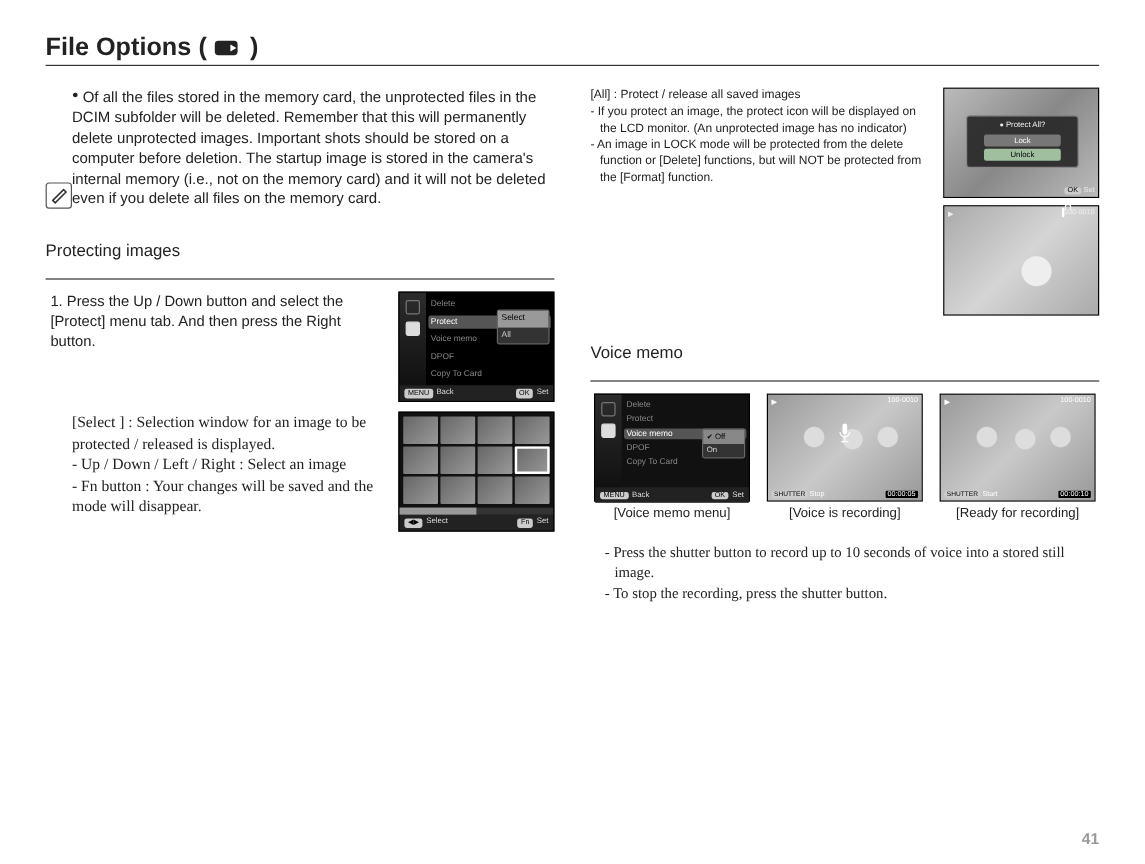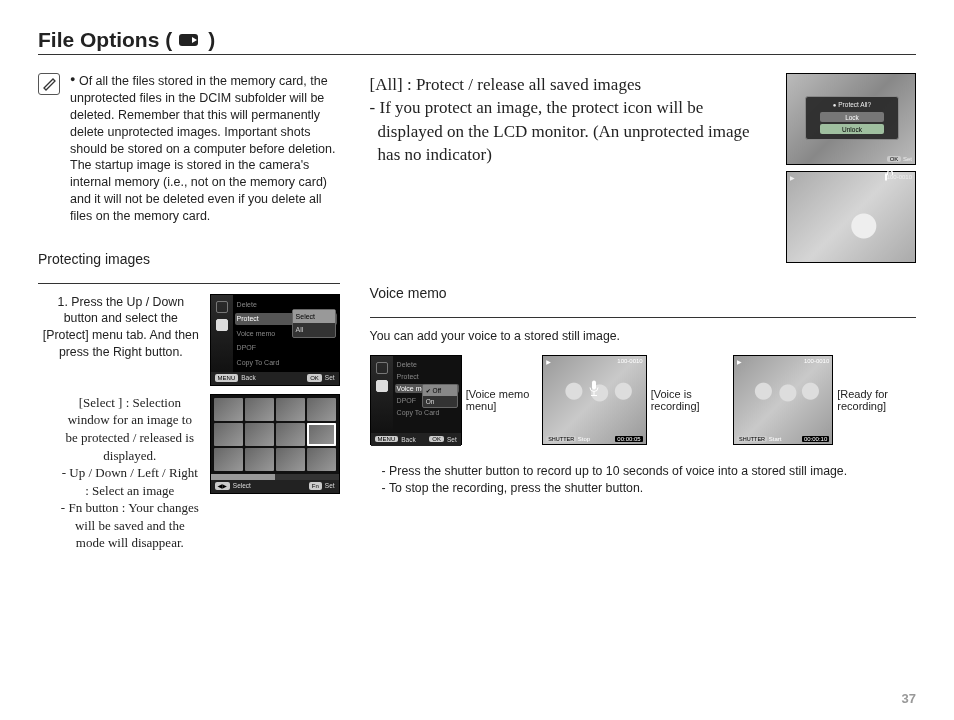--- a/index.html
+++ b/index.html
@@ -30,24 +30,24 @@
     border-top: 1.5px solid #333;
     margin-bottom: 18px;
   }
   .columns {
     display: flex;
     gap: 30px;
   }
   .col { flex: 1; }
   .note-box {
     display: flex;
-    gap: 10px;
     font-size: 12.5px;
     line-height: 1.35;
     margin-bottom: 26px;
+    align-items: flex-end;
   }
   .note-icon {
     flex: 0 0 auto;
     width: 22px; height: 22px;
     border: 1.5px solid #555;
     border-radius: 3px;
     display: flex;
     align-items: center;
     justify-content: center;
   }
@@ -55,21 +55,21 @@
   .subhead {
     font-size: 14px;
     border-bottom: 1px solid #333;
     padding-bottom: 16px;
     margin-bottom: 10px;
   }
   p.intro { font-size: 12.3px; line-height: 1.35; margin-bottom: 10px; }
   ol.steps { list-style: none; margin-left: 4px; }
   ol.steps > li { font-size: 12.3px; line-height: 1.35; margin-bottom: 8px; }
   .step-row { display: flex; gap: 10px; align-items: flex-start; }
-  .step-text { flex: 1; text-align: center; }
+  .step-text { flex: 1; }
   .step-screens { flex: 0 0 auto; display: flex; flex-direction: column; gap: 8px; }
   .sub-indent { margin-left: 18px; }
   .sub-indent p { font-size: 13px; line-height: 1.35; font-family: Liberation Serif, serif; }
   
   .cam-screen {
     width: 130px;
     height: 92px;
     background: #000;
     border: 1px solid #000;
     color: #bbb;
@@ -109,39 +109,39 @@
     width:130px; height:100px; background:#111; border:1px solid #000;
     display:flex; flex-direction:column;
   }
   .gallery-body { flex:1; display:grid; grid-template-columns:repeat(4,1fr); grid-template-rows:repeat(3,1fr); gap:2px; padding:3px;}
   .thumb { background:linear-gradient(135deg,#666,#999); border-radius:1px; }
   .thumb.sel { outline:2px solid #fff; outline-offset:-2px; }
   .gallery-bar { height:6px; background:#333; display:flex; }
   .gallery-bar .prog { background:#999; height:100%; width:50%; }
   
   .right-top { display:flex; gap:14px; margin-bottom:6px; }
-  .right-top-text { flex:1; font-size:17px; line-height:1.38;font-family:Liberation Serif, serif; }
+  .right-top-text { flex:1; font-size:10px; line-height:1.38; }
   .right-top-imgs { flex:0 0 130px; display:flex; flex-direction:column; gap:6px; }
   .photo-screen {
     width:130px; height:92px; background:linear-gradient(135deg,#bbb,#888,#bbb);
     border:1px solid #000; position:relative; color:#fff; font-size:7px;
   }
   .dialog {
     position:absolute; top:22px; left:18px; width:94px;
     background:rgba(40,40,40,.92); border:1px solid #888; border-radius:3px;
     display:flex;flex-direction:column; padding:4px;
   }
   .dlg-title { text-align:center; color:#eee; font-size:6.5px; margin-bottom:3px;}
   .dlg-btn { text-align:center; padding:1.5px 0; border-radius:2px; margin:1px 10px; font-size:6.5px;}
   .dlg-btn.sel { background:#777; color:#fff; }
   .dlg-btn:not(.sel){ background:#9fbf9f; color:#000; }
   .photo-header { position:absolute;top:2px;left:3px;right:3px;display:flex;justify-content:space-between;font-size:6px;color:#eee;}
   .photo-footer { position:absolute;bottom:2px;left:3px;right:3px;display:flex;justify-content:space-between;font-size:6px;color:#eee;}
   .voice-row { display:flex; gap:8px; margin:8px 0 4px 0; }
-  .voice-col { flex:1; display:flex;align-items:center;gap:4px; }
+  .voice-col { flex:1; display:flex;flex-direction:column;align-items:center;gap:4px; }
   .voice-cap { font-size:11px; color:#222; }
   .voice-screen { width:130px; height:90px; background:#111; border:1px solid #000; position:relative; color:#ddd; font-size:7px;}
   .voice-submenu { position:absolute; right:3px; top:28px; width:36px; background:#333;border:1px solid #666;border-radius:2px;}
   .voice-submenu .sm { padding:2px 3px; font-size:6.5px;}
   .voice-submenu .sm.sel{ background:#888;color:#000;}
   .photo-img {
     width:130px;height:90px;background:
       radial-gradient(circle at 30% 40%, #ddd 8px, transparent 9px),
       radial-gradient(circle at 55% 42%, #ddd 8px, transparent 9px),
       radial-gradient(circle at 78% 40%, #ddd 8px, transparent 9px),
@@ -272,20 +272,21 @@
         </div>
       </li>
     </ol>
   </div>
 
   <div class="col">
     <div class="right-top">
       <div class="right-top-text bullet-dash">
         <p>[All] : Protect / release all saved images</p>
         <p>- If you protect an image, the protect icon will be displayed on the LCD monitor. (An unprotected image has no indicator)</p>
+        <p>- An image in LOCK mode will be protected from the delete function or [Delete] functions, but will NOT be protected from the [Format] function.</p>
       </div>
       <div class="right-top-imgs">
         <div class="photo-screen">
           <div class="dialog">
             <div class="dlg-title"><span style="font-size:6px">●</span> <span>Protect All?</span></div>
             <div class="dlg-btn sel">Lock</div>
             <div class="dlg-btn">Unlock</div>
           </div>
           <div class="photo-footer">
               <span></span>
@@ -296,21 +297,20 @@
           <div class="photo-header">
             <span>▶</span>
             <span><span class="lock-icon"></span> <span>100-0010</span></span>
           </div>
         </div>
       </div>
     </div>
 
     <div style="height:16px"></div>
     <div class="subhead">Voice memo</div>
-    <p class="intro">You can add your voice to a stored still image.</p>
 
     <div class="voice-row">
 
       <div class="voice-col">
         <div class="voice-screen">
           <div class="cam-body" style="height:77px;">
             <div class="cam-sidebar">
               <div class="si"></div>
               <div class="si active"></div>
             </div>
@@ -371,20 +371,20 @@
           <div class="hud-bot">
             <span><span class="shutter">SHUTTER</span> <span>Start</span></span>
             <span class="timer">00:00:10</span>
           </div>
         </div>
         <div class="voice-cap">[Ready for recording]</div>
       </div>
     </div>
 
     <div style="height:14px"></div>
-    <div class="bullet-dash" style="font-size:12.3px;line-height:1.4;padding-left:12px;">
+    <div class="bullet-dash" style="font-size:12.3px;line-height:1.4;padding-left:12px;font-family:Liberation Serif, serif;">
       <p>- Press the shutter button to record up to 10 seconds of voice into a stored still image.</p>
       <p>- To stop the recording, press the shutter button.</p>
     </div>
   </div>
 </div>
 
-<div class="page-num">37</div>
+<div class="page-num">41</div>
 
 </body></html>

